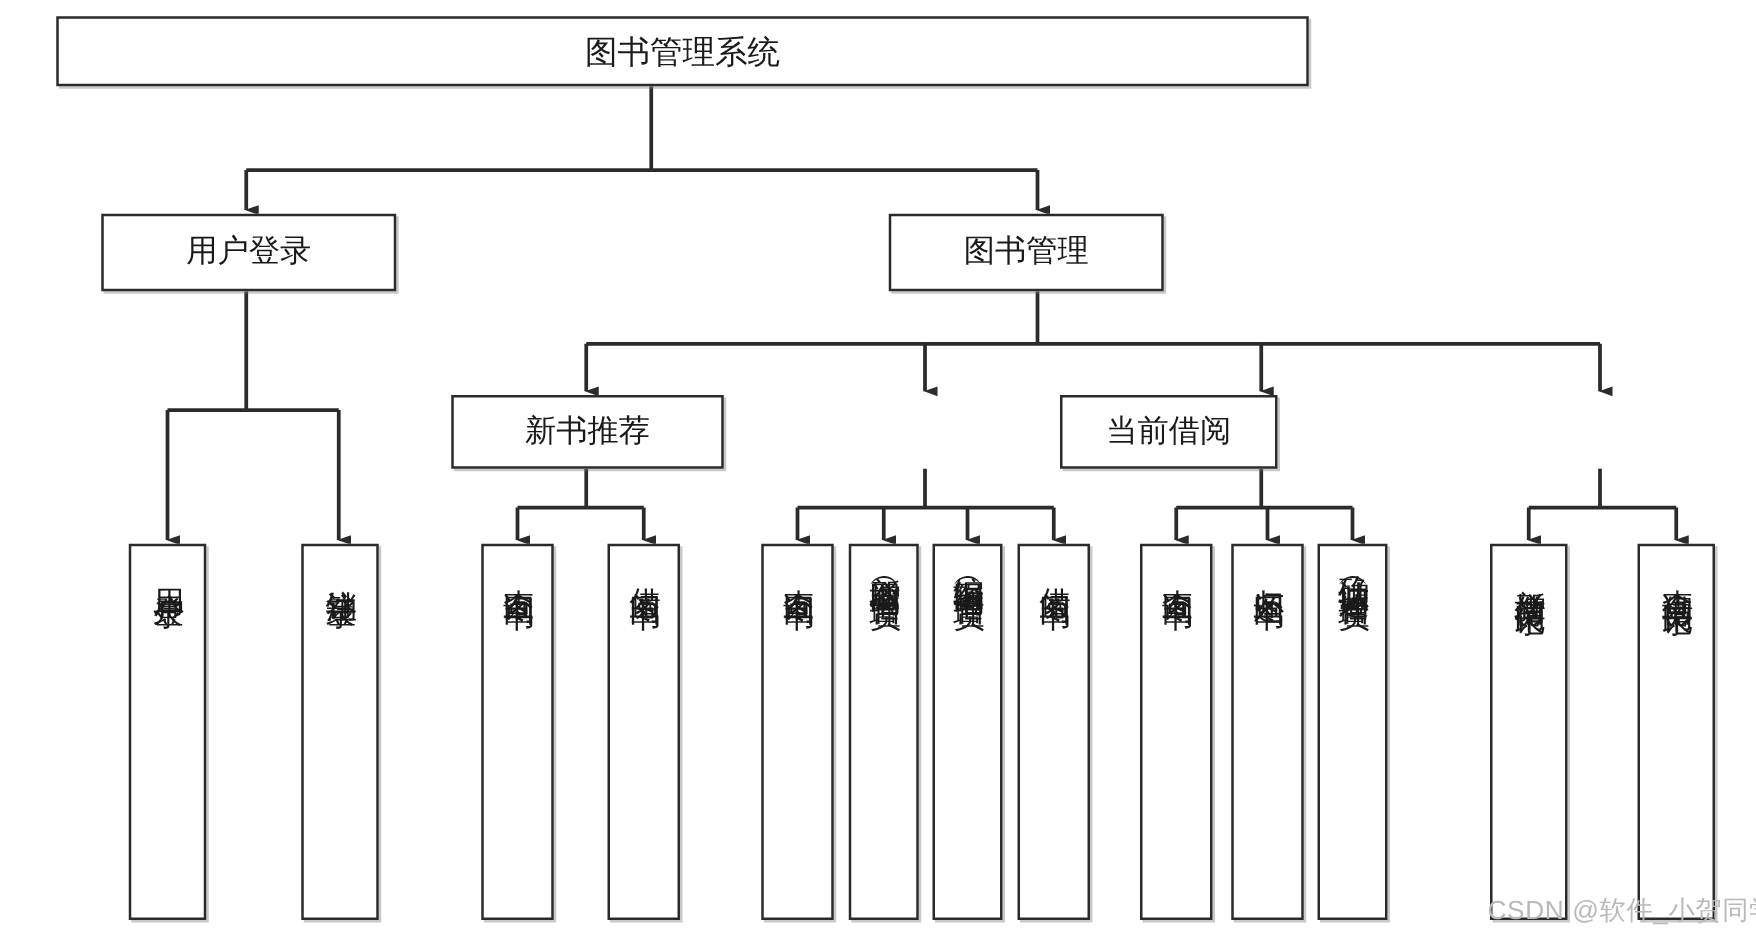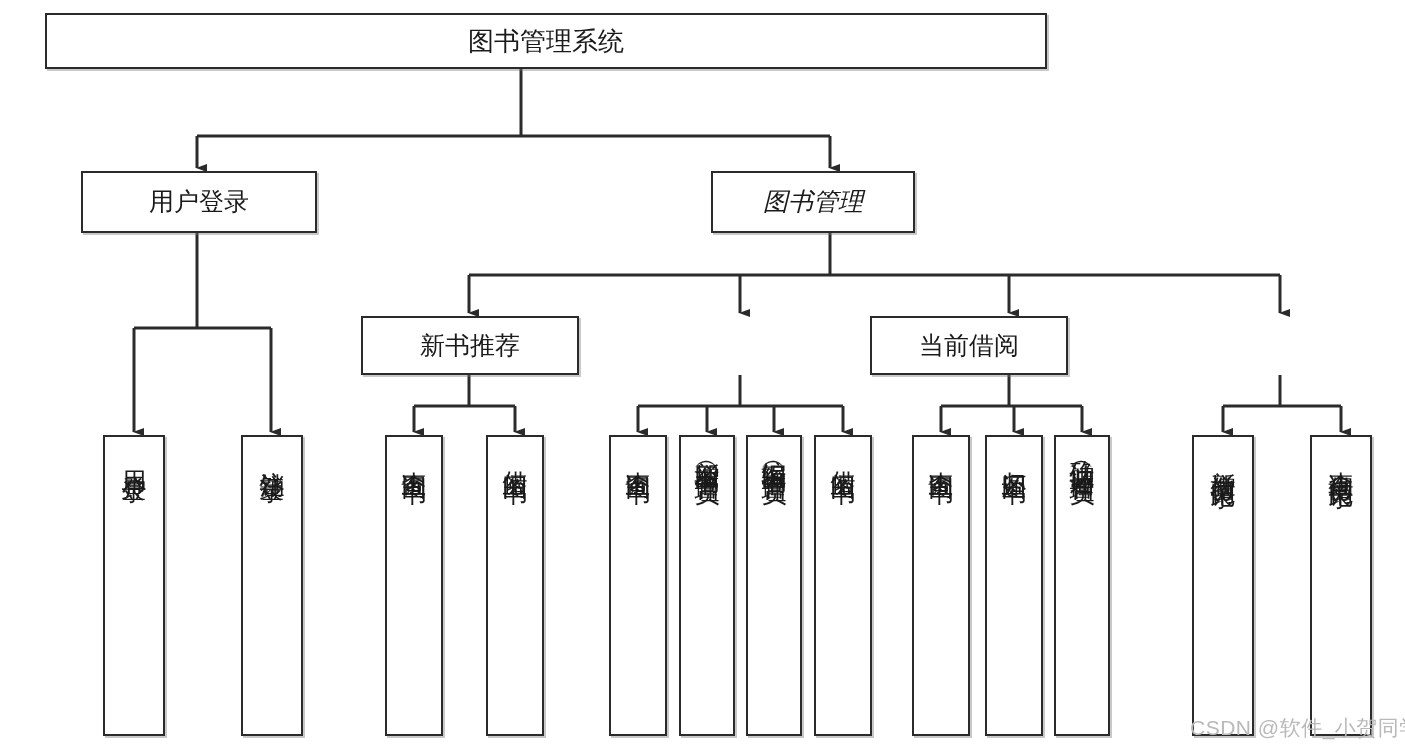--- a/index.html
+++ b/index.html
@@ -131,28 +131,28 @@
     </g>
   </svg>
 
   <div class="node root horiz" style="left:20px; top:13px; width:1002px; height:56px;margin-left:25px;">
     <span class="node-label">图书管理系统</span>
   </div>
 
   <div class="node horiz" style="left:81px; top:171px; width:236px; height:62px;">
     <span class="node-label">用户登录</span>
   </div>
-  <div class="node horiz" style="left:711px; top:171px; width:204px; height:62px;font-style:italic;">
+  <div class="node horiz" style="left:711px; top:171px; width:220px; height:62px;">
     <span class="node-label">图书管理</span>
   </div>
 
   <div class="node horiz" style="left:361px; top:316px; width:218px; height:59px;">
     <span class="node-label">新书推荐</span>
   </div>
-  <div class="node horiz" style="left:870px; top:316px; width:198px; height:59px;">
+  <div class="node horiz" style="left:848px; top:316px; width:174px; height:59px;">
     <span class="node-label">当前借阅</span>
   </div>
 
   <div class="node leaf" style="left:103px; top:435px; width:62px; height:301px;">
     <span class="node-label">用户登录</span>
   </div>
   <div class="node leaf" style="left:241px; top:435px; width:62px; height:301px;">
     <span class="node-label">注销登录</span>
   </div>
 

